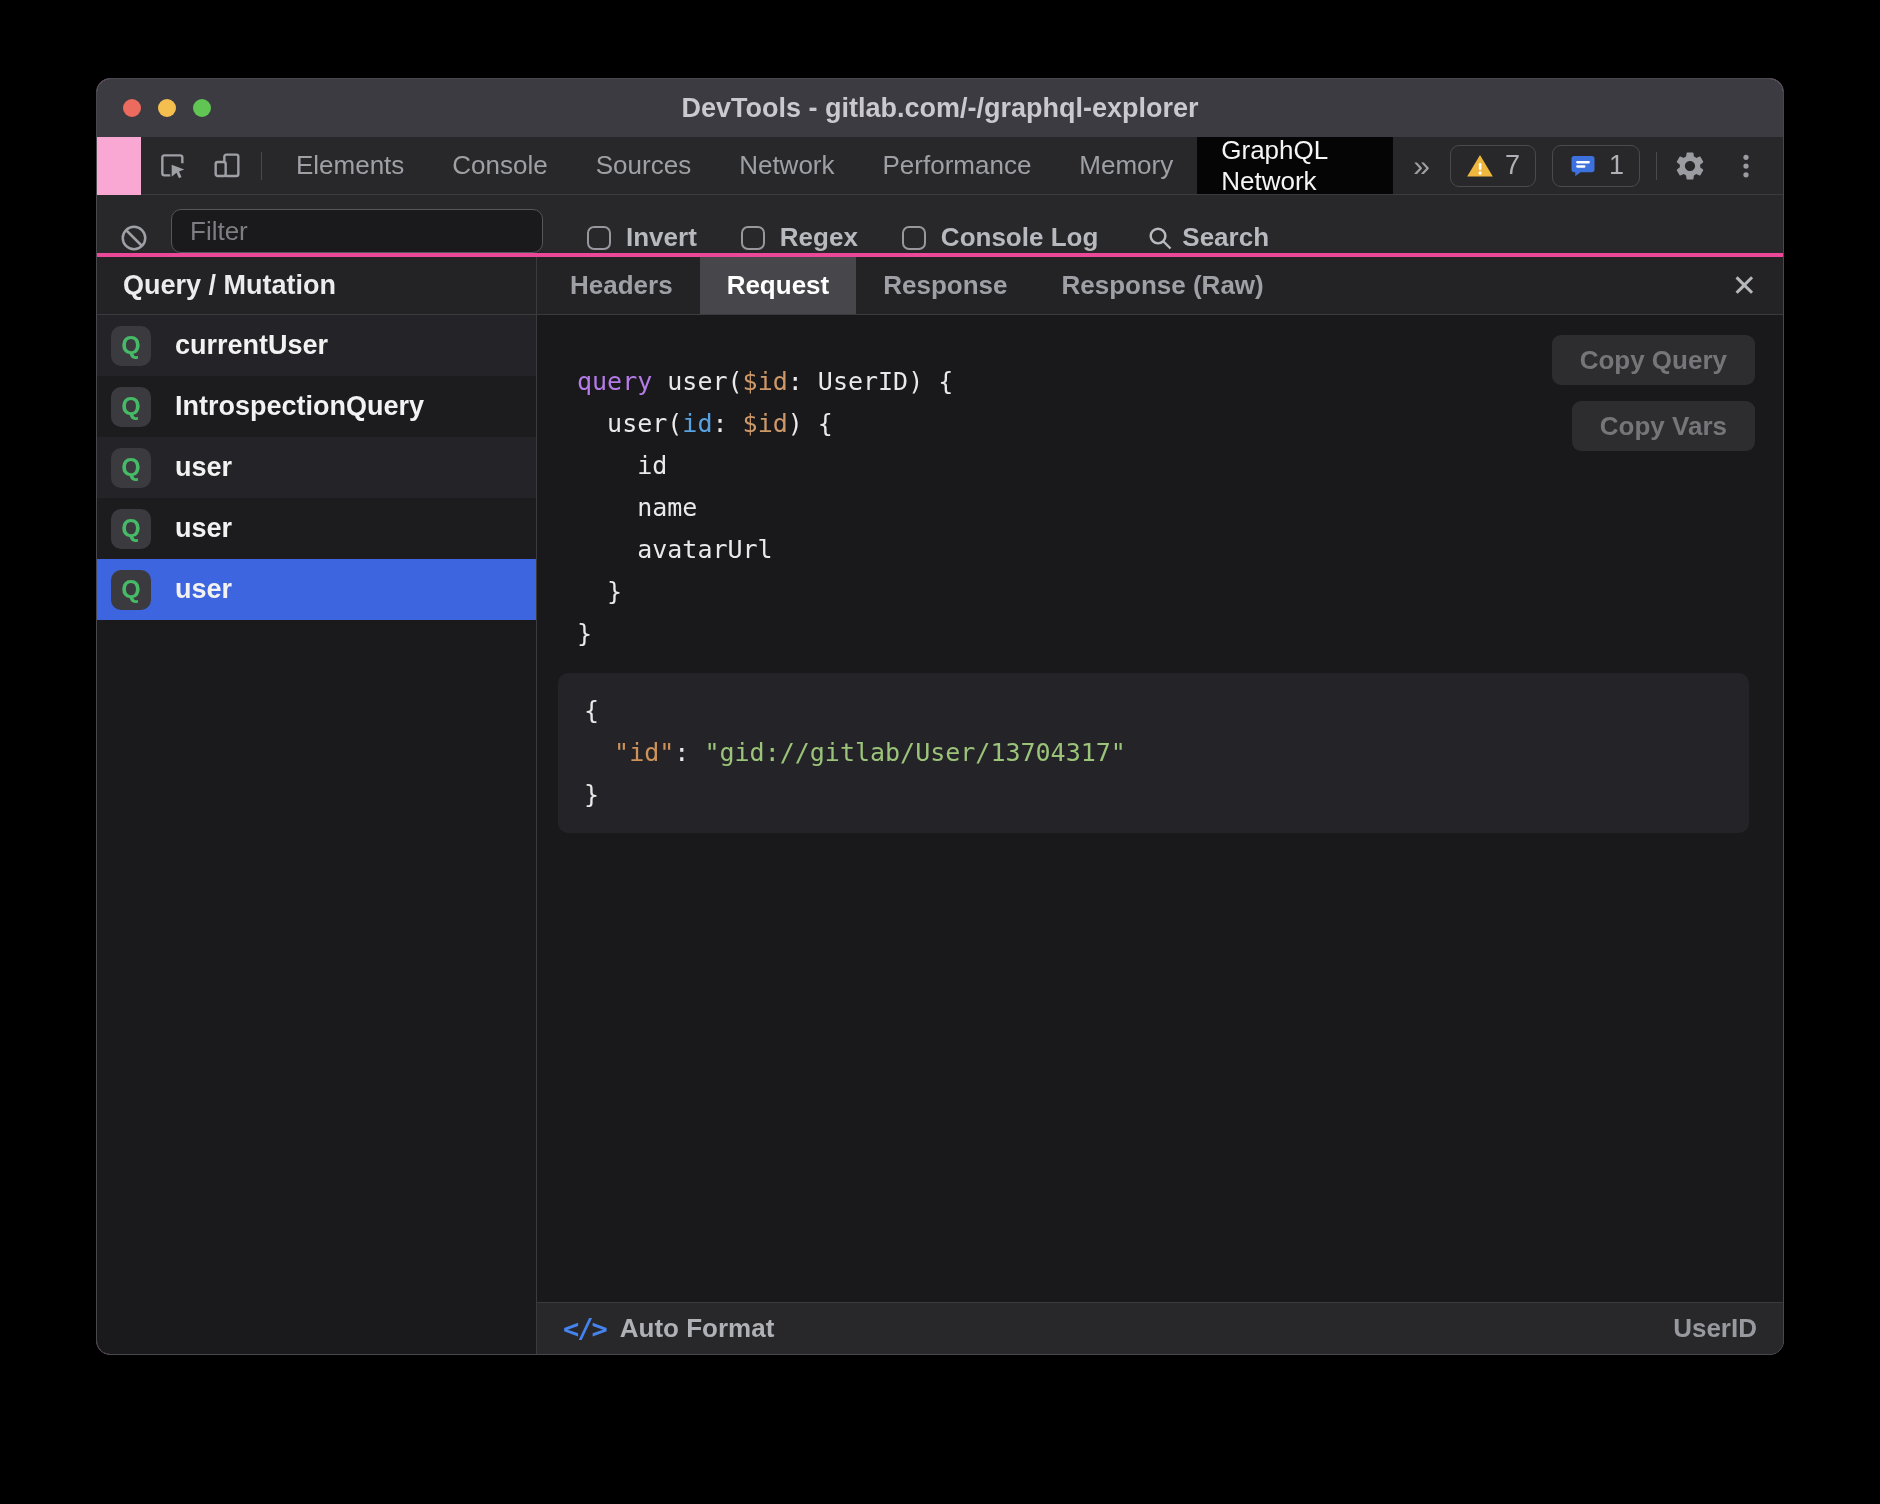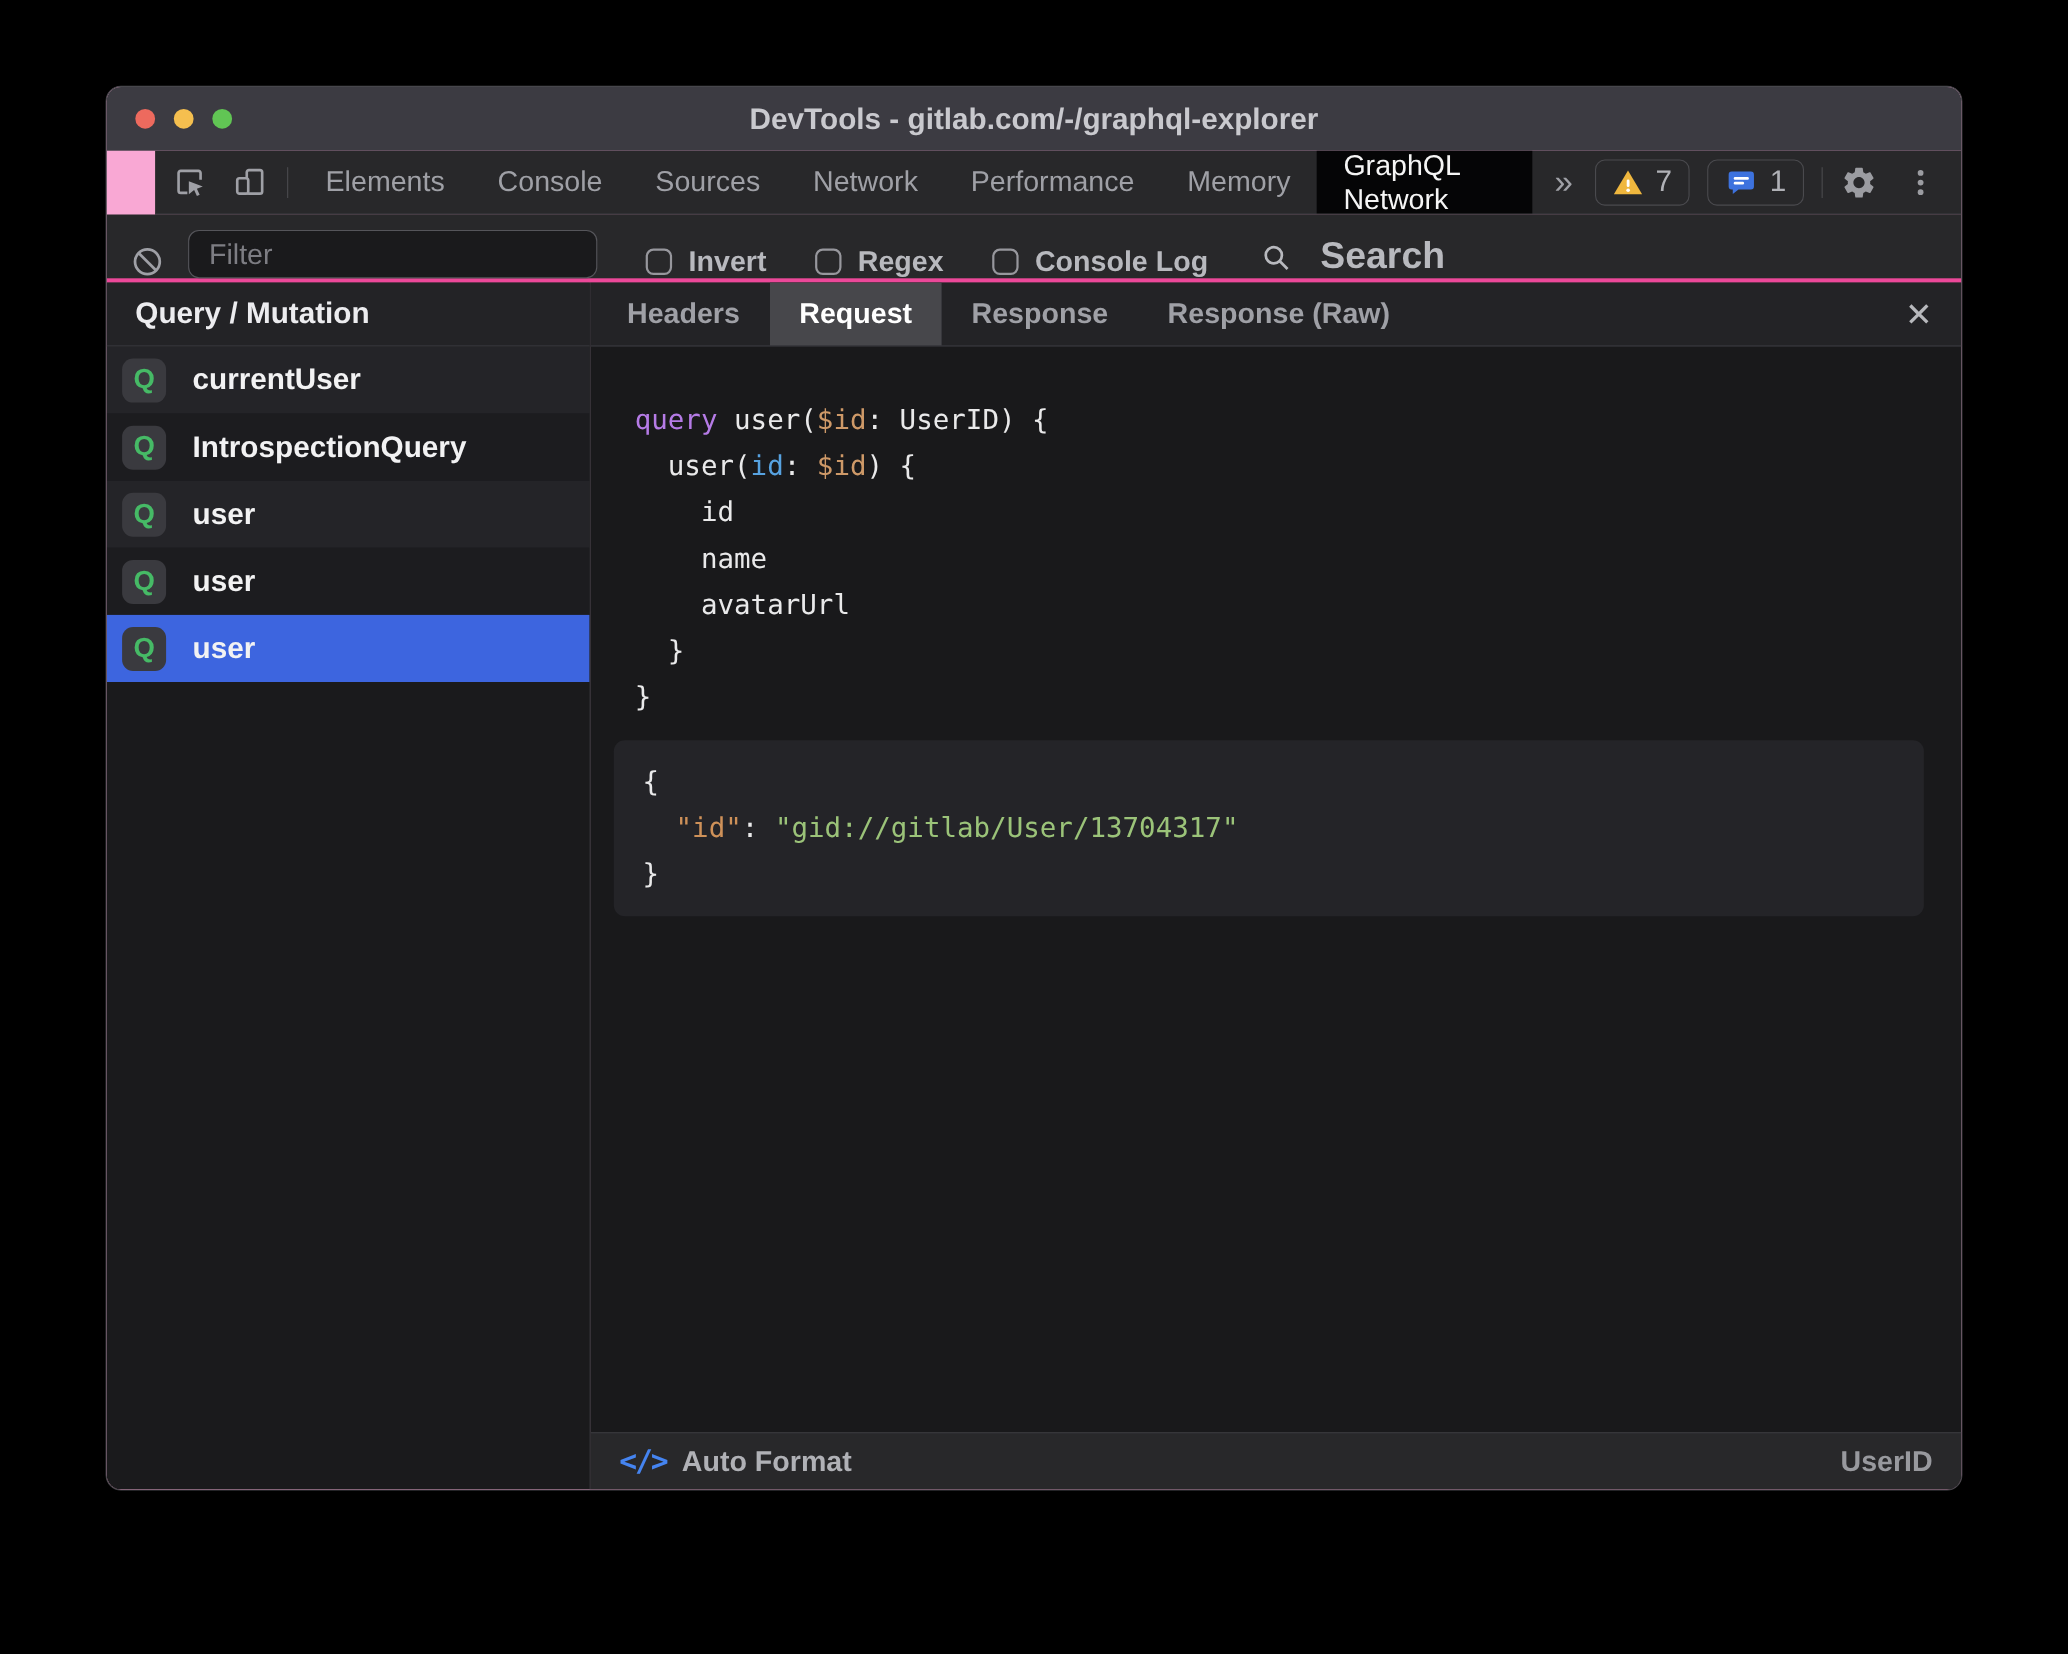--- a/index.html
+++ b/index.html
@@ -35,22 +35,22 @@
   
   .filterbar { flex:none; height:62px; background:#28282a; border-bottom:4px solid #ec4899;
     display:flex; align-items:flex-end; padding:0 22px; }
   .filter-input { width:372px; height:44px; margin-left:22px; background:#1a1a1c;
     border:1.5px solid #55555a; border-radius:10px; color:#e8e8e8; font-size:26px;
     font-family:"Liberation Sans",sans-serif; padding:0 18px; outline:none; }
   .filter-input::placeholder { color:#7d7d83; }
   .check-item { display:flex; align-items:center; gap:15px; margin-left:44px;
     color:#b8b9be; font-weight:bold; font-size:26px; cursor:pointer; }
   .checkbox { width:24px; height:24px; border:2.5px solid #97979d; border-radius:7px; background:transparent; }
-  .search-toggle { display:flex; align-items:center; gap:26px; margin-left:48px;
-    color:#b8b9be; font-weight:bold; font-size:34px; cursor:pointer; }
+  .search-toggle { display:flex; align-items:center; gap:8px; margin-left:48px;
+    color:#b8b9be; font-weight:bold; font-size:26px; cursor:pointer; }
 
   
   .main { flex:1; display:flex; min-height:0; }
   .sidebar { flex:none; width:440px; border-right:1px solid #3b3b3f; background:#1a1a1c;
     display:flex; flex-direction:column; }
   .sidebar-header { flex:none; height:58px; background:#232326; border-bottom:1px solid #3b3b3f;
     display:flex; align-items:center; padding:0 26px; color:#ececef; font-weight:bold; font-size:27px; }
   .list { flex:1; overflow:hidden; }
   .list-row { height:61px; display:flex; align-items:center; gap:24px; padding:0 14px;
     font-weight:bold; font-size:27px; color:#f2f2f3; cursor:pointer; }
@@ -237,20 +237,24 @@
     <section class="panel">
       <div class="subtabs">
         <div class="subtab">Headers</div>
         <div class="subtab active">Request</div>
         <div class="subtab">Response</div>
         <div class="subtab">Response (Raw)</div>
         <div class="subtab-close">✕</div>
       </div>
 
       <div class="panel-body">
+        <div class="copy-btns">
+          <button class="copy-btn">Copy Query</button>
+          <button class="copy-btn">Copy Vars</button>
+        </div>
         <div id="query-code" class="code query-code"><div><span class="tok-kw">query</span><span class="tok-pl"> user(</span><span class="tok-var">$id</span><span class="tok-pl">: UserID) {</span></div><div><span class="tok-pl">  user(</span><span class="tok-arg">id</span><span class="tok-pl">: </span><span class="tok-var">$id</span><span class="tok-pl">) {</span></div><div><span class="tok-pl">    id</span></div><div><span class="tok-pl">    name</span></div><div><span class="tok-pl">    avatarUrl</span></div><div><span class="tok-pl">  }</span></div><div><span class="tok-pl">}</span></div></div>
         <div class="vars-box">
           <div id="vars-code" class="code"><div><span class="tok-pl">{</span></div><div><span class="tok-pl">  </span><span class="tok-key">"id"</span><span class="tok-pl">: </span><span class="tok-str">"gid://gitlab/User/13704317"</span></div><div><span class="tok-pl">}</span></div></div>
         </div>
       </div>
 
       <div class="panel-footer">
         <span class="af-btn">
           <span class="af-icon">&lt;/&gt;</span>
           <span class="af-label">Auto Format</span>

